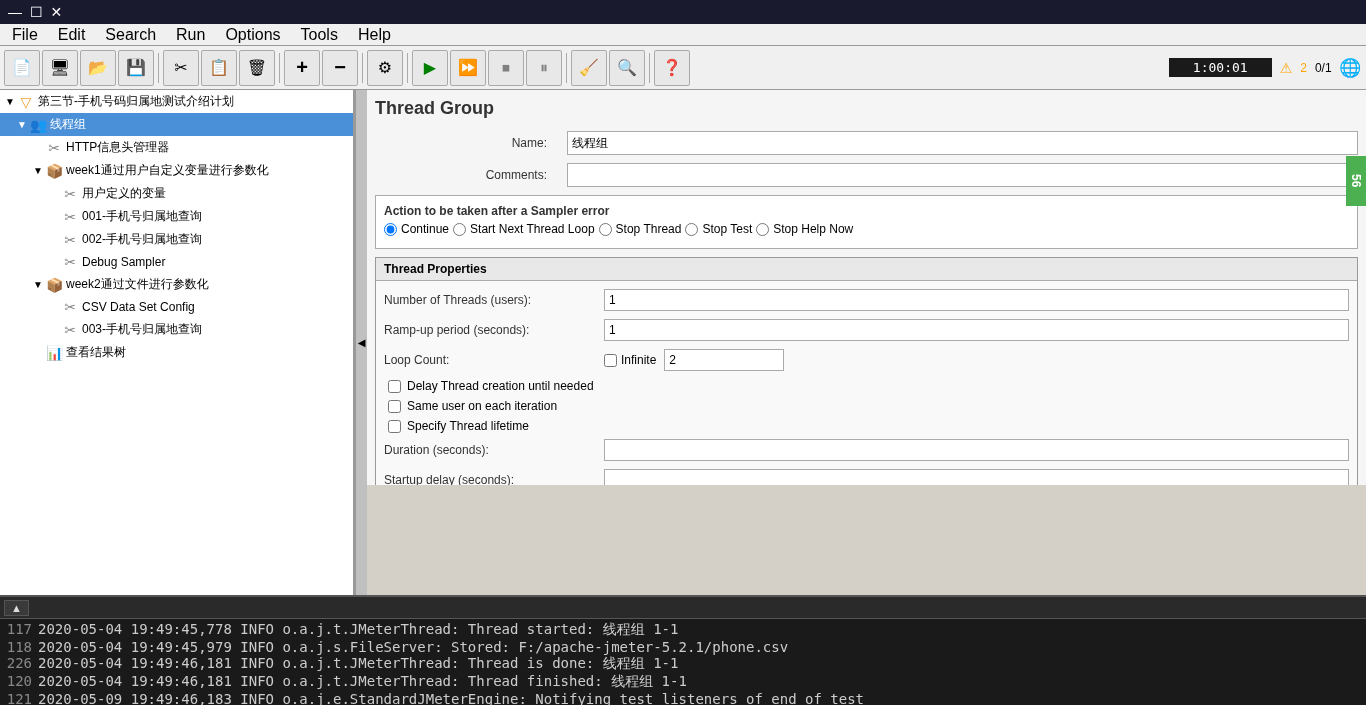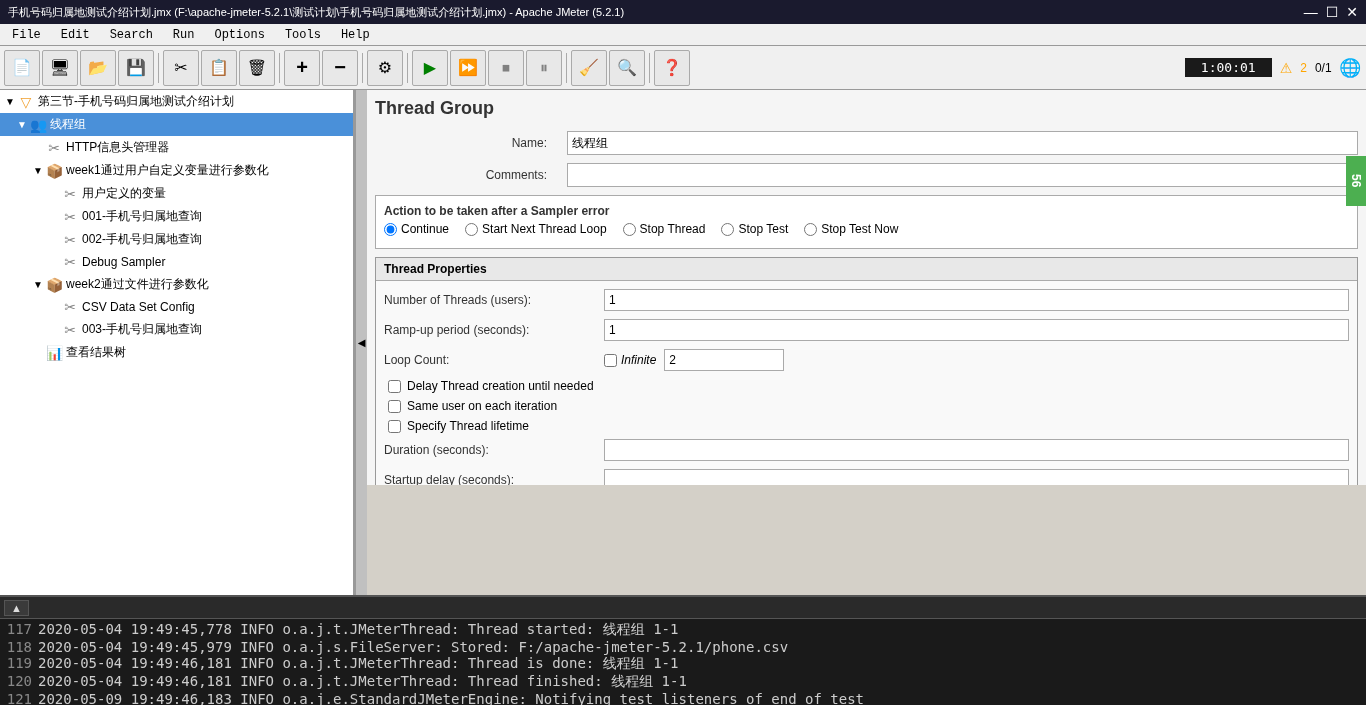--- a/index.html
+++ b/index.html
@@ -25,22 +25,21 @@
       height: 22px;
       display: flex;
       align-items: center;
       padding: 0 4px;
       border-bottom: 1px solid #999;
       gap: 4px;
     }
     .menu-item {
       padding: 2px 8px;
       cursor: pointer;
-      font-size: 12px;
-      font-family: Liberation Mono, monospace;
+      font-size: 16px;
     }
 
     
     .toolbar {
       background: #f0f0f0;
       height: 44px;
       display: flex;
       align-items: center;
       padding: 0 4px;
       border-bottom: 1px solid #999;
@@ -62,21 +61,21 @@
     .toolbar-right {
       margin-left: auto;
       display: flex;
       align-items: center;
       gap: 8px;
       font-size: 12px;
     }
     .timer-display {
       background: #1a1a1a;
       color: white;
-      padding: 2px 16px;
+      padding: 2px 24px;
       font-family: monospace;
       font-size: 13px;
     }
 
     
     .main-area {
       display: flex;
       height: calc(705px - 24px - 22px - 44px);
     }
 
@@ -151,21 +150,21 @@
 
     .section-box {
       border: 1px solid #aaa;
       background: white;
       margin-bottom: 8px;
       padding: 8px;
     }
     .radio-group {
       display: flex;
       align-items: center;
-      gap: 16px;
+      gap: 4px;
       padding: 4px 0;
     }
     .radio-item {
       display: flex;
       align-items: center;
       gap: 4px;
       cursor: pointer;
       font-size: 12px;
     }
     .radio-input { cursor: pointer; }
@@ -268,21 +267,20 @@
     }
 
     .tree-node-icon-folder { color: #f0a030; }
     .tree-node-icon-config { color: #888; }
     .tree-node-icon-result { color: #888; }
   </style>
 </head>
 <body>
 
 <div class="title-bar">
-  <span>手机号码归属地测试介绍计划.jmx (F:\apache-jmeter-5.2.1\测试计划\手机号码归属地测试介绍计划.jmx) - Apache JMeter (5.2.1)</span>
   <div class="title-bar-controls">
     <button class="title-btn">—</button>
     <button class="title-btn">☐</button>
     <button class="title-btn">✕</button>
   </div>
 </div>
 
 <div class="menu-bar">
   <span class="menu-item">File</span>
   <span class="menu-item">Edit</span>
@@ -439,21 +437,21 @@
           <label class="radio-item">
             <input type="radio" name="sampler-error" class="radio-input" style="">
             <span>Stop Thread</span>
           </label>
           <label class="radio-item">
             <input type="radio" name="sampler-error" class="radio-input" style="">
             <span>Stop Test</span>
           </label>
           <label class="radio-item">
             <input type="radio" name="sampler-error" class="radio-input" style="">
-            <span>Stop Test Now</span>
+            <span>Stop Help Now</span>
           </label>
         </div>
       </fieldset>
     </div>
 
     <div class="thread-props-section">
       <div class="thread-props-title">Thread Properties</div>
       <div class="thread-props-body">
 
         <div class="prop-row">
@@ -462,21 +460,21 @@
         </div>
 
         <div class="prop-row">
           <span class="prop-label">Ramp-up period (seconds):</span>
           <input class="prop-input" type="text" value="1" style="">
         </div>
 
         <div class="prop-row">
           <span class="prop-label">Loop Count:</span>
           <input type="checkbox" style="margin-right: 4px;">
-          <span style="margin-right:8px;font-style:italic;">Infinite</span>
+          <span style="margin-right:8px;">Infinite</span>
           <input class="prop-input" type="text" value="2" style="flex: 0 0 auto; width: 120px;">
         </div>
 
         <div class="checkbox-row">
           <input type="checkbox" style="">
           <span>Delay Thread creation until needed</span>
         </div>
 
         <div class="checkbox-row">
           <input type="checkbox" style="">
@@ -510,21 +508,21 @@
   <div class="log-content" id="log-content">
   <div class="log-line">
         <span class="log-line-num">117</span>
         <span class="log-line-text">2020-05-04 19:49:45,778 INFO o.a.j.t.JMeterThread: Thread started: 线程组 1-1</span>
       </div>
       <div class="log-line">
         <span class="log-line-num">118</span>
         <span class="log-line-text">2020-05-04 19:49:45,979 INFO o.a.j.s.FileServer: Stored: F:/apache-jmeter-5.2.1/phone.csv</span>
       </div>
       <div class="log-line">
-        <span class="log-line-num">119</span>
+        <span class="log-line-num">226</span>
         <span class="log-line-text">2020-05-04 19:49:46,181 INFO o.a.j.t.JMeterThread: Thread is done: 线程组 1-1</span>
       </div>
       <div class="log-line">
         <span class="log-line-num">120</span>
         <span class="log-line-text">2020-05-04 19:49:46,181 INFO o.a.j.t.JMeterThread: Thread finished: 线程组 1-1</span>
       </div>
       <div class="log-line">
         <span class="log-line-num">121</span>
         <span class="log-line-text">2020-05-09 19:49:46,183 INFO o.a.j.e.StandardJMeterEngine: Notifying test listeners of end of test</span>
       </div>

